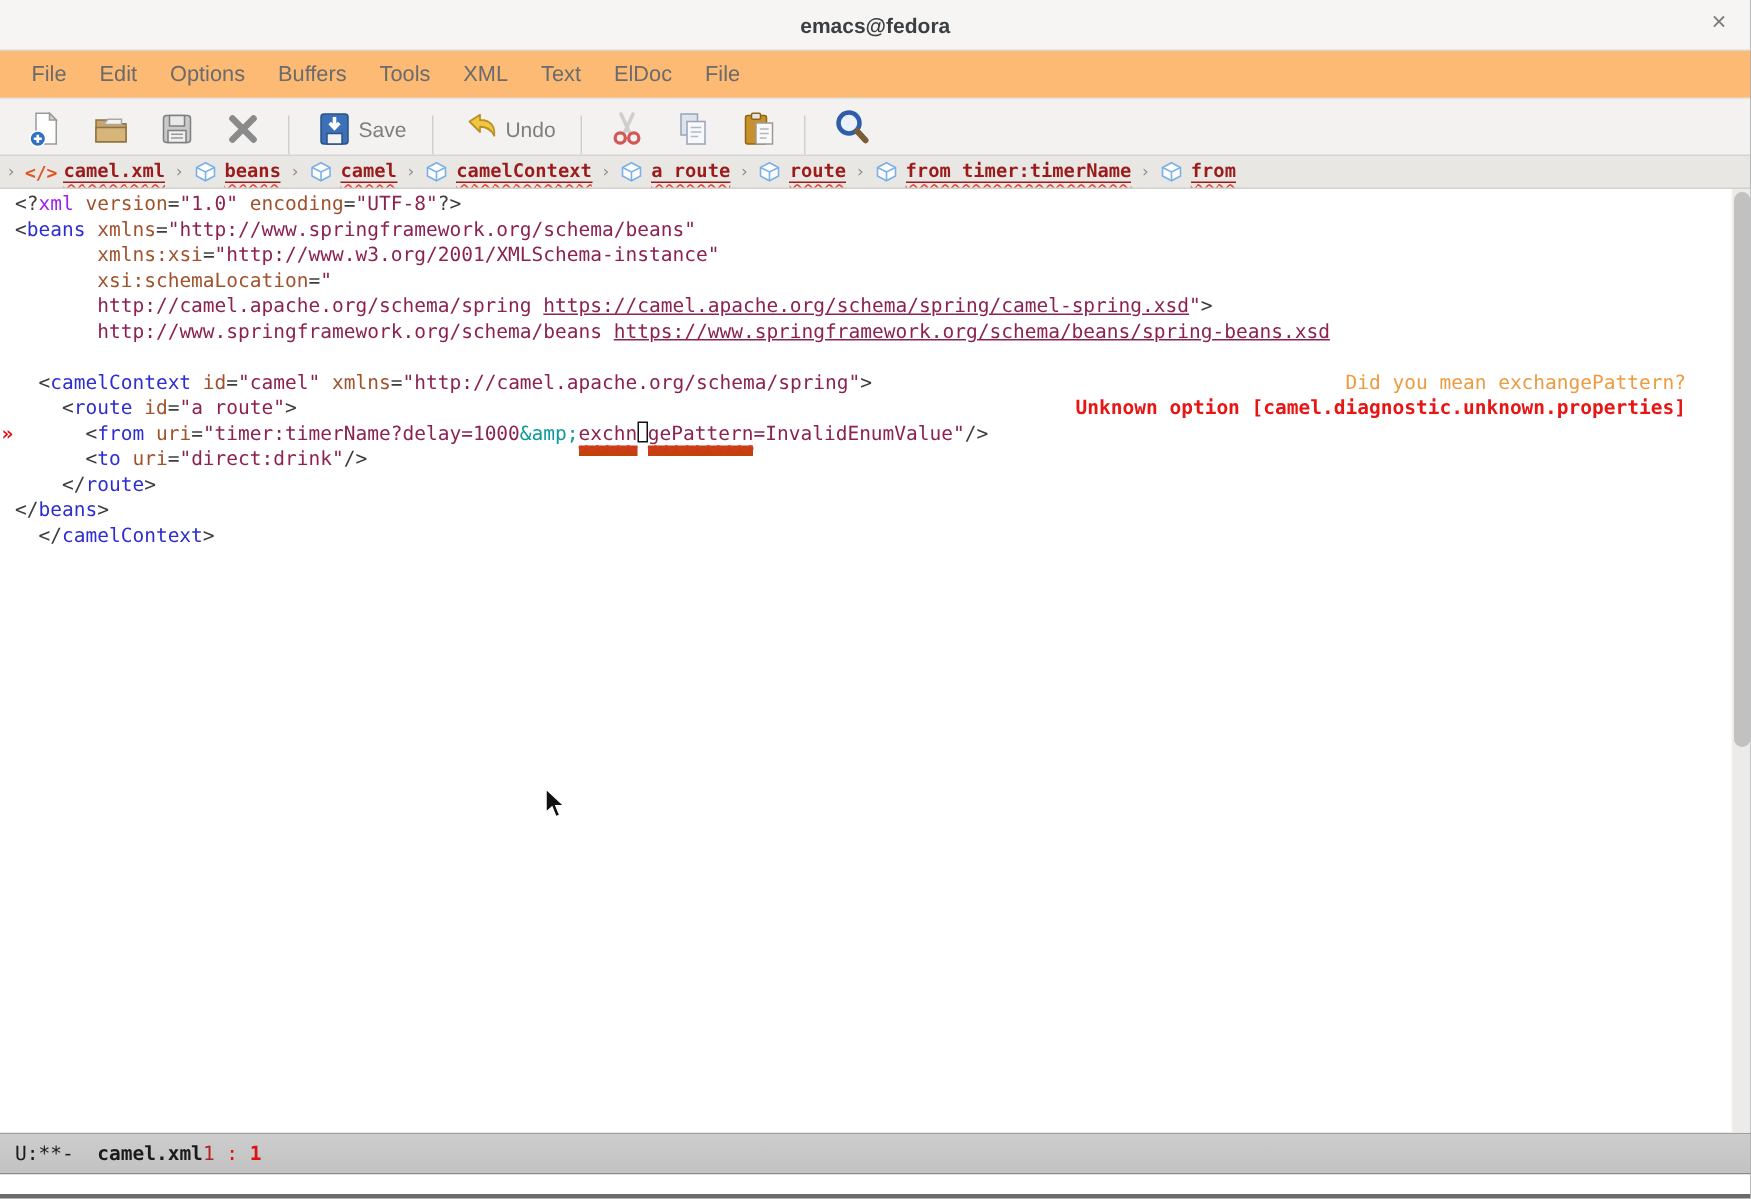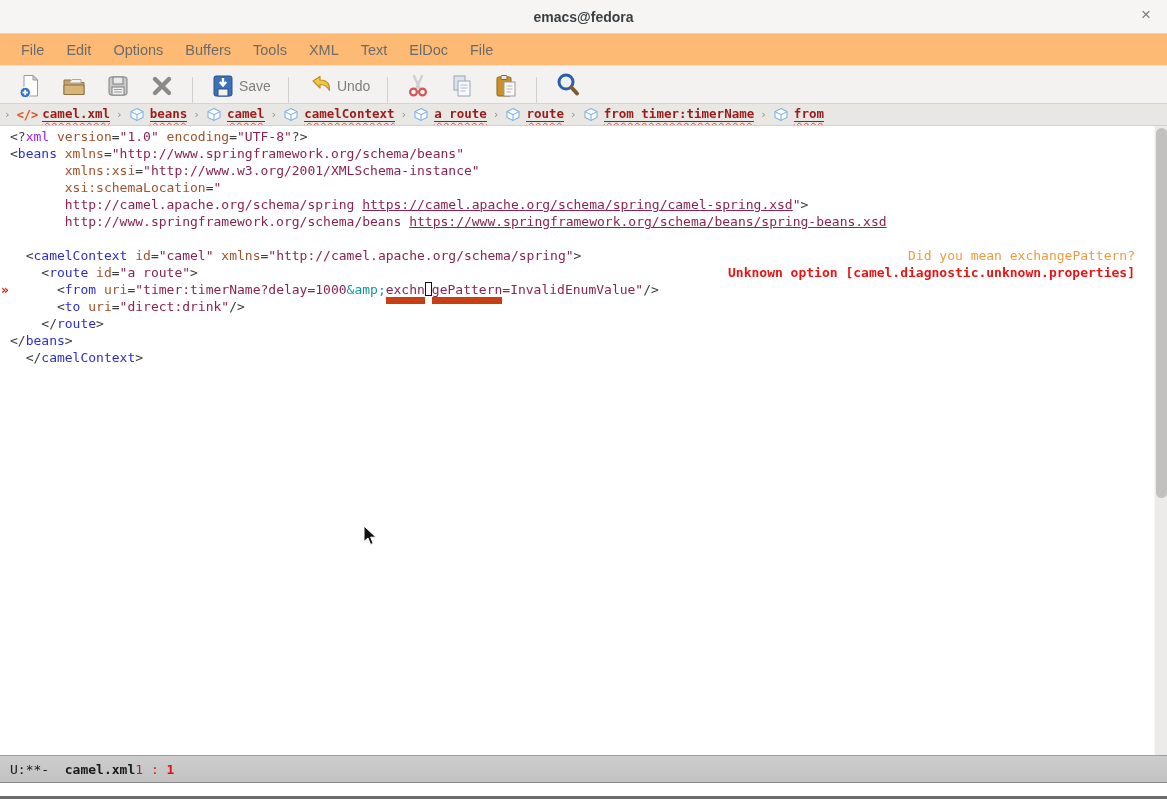--- a/index.html
+++ b/index.html
@@ -74,21 +74,21 @@
     text-underline-offset:3px;
   }
   .seg-cur {
     display:inline-block; width:7px; height:14px;
     border:1px solid #111; vertical-align:-2px; background:#fff;
   }
   .fringe-marker {
     position:absolute; left:1px; color:#e01010; font-weight:bold;
     font-size:13px; line-height:17px;
   }
-  .annotation { position:absolute; right:32px; line-height:17px; white-space:pre; }
+  .annotation { position:absolute; right:43px; line-height:17px; white-space:pre; }
   .annotation.warning { color:#ec9b40; }
   .annotation.error { color:#e81515; font-weight:bold;text-align:right; }
   
   .scrollbar {
     position:absolute; top:0; right:0; width:13px; height:100%;
     background:#edebe9; border-left:1px solid #f7f6f5;
   }
   .scroll-thumb {
     position:absolute; top:2px; left:1px; width:11px; height:370px;
     background:#c3c1bf; border-radius:6px;

